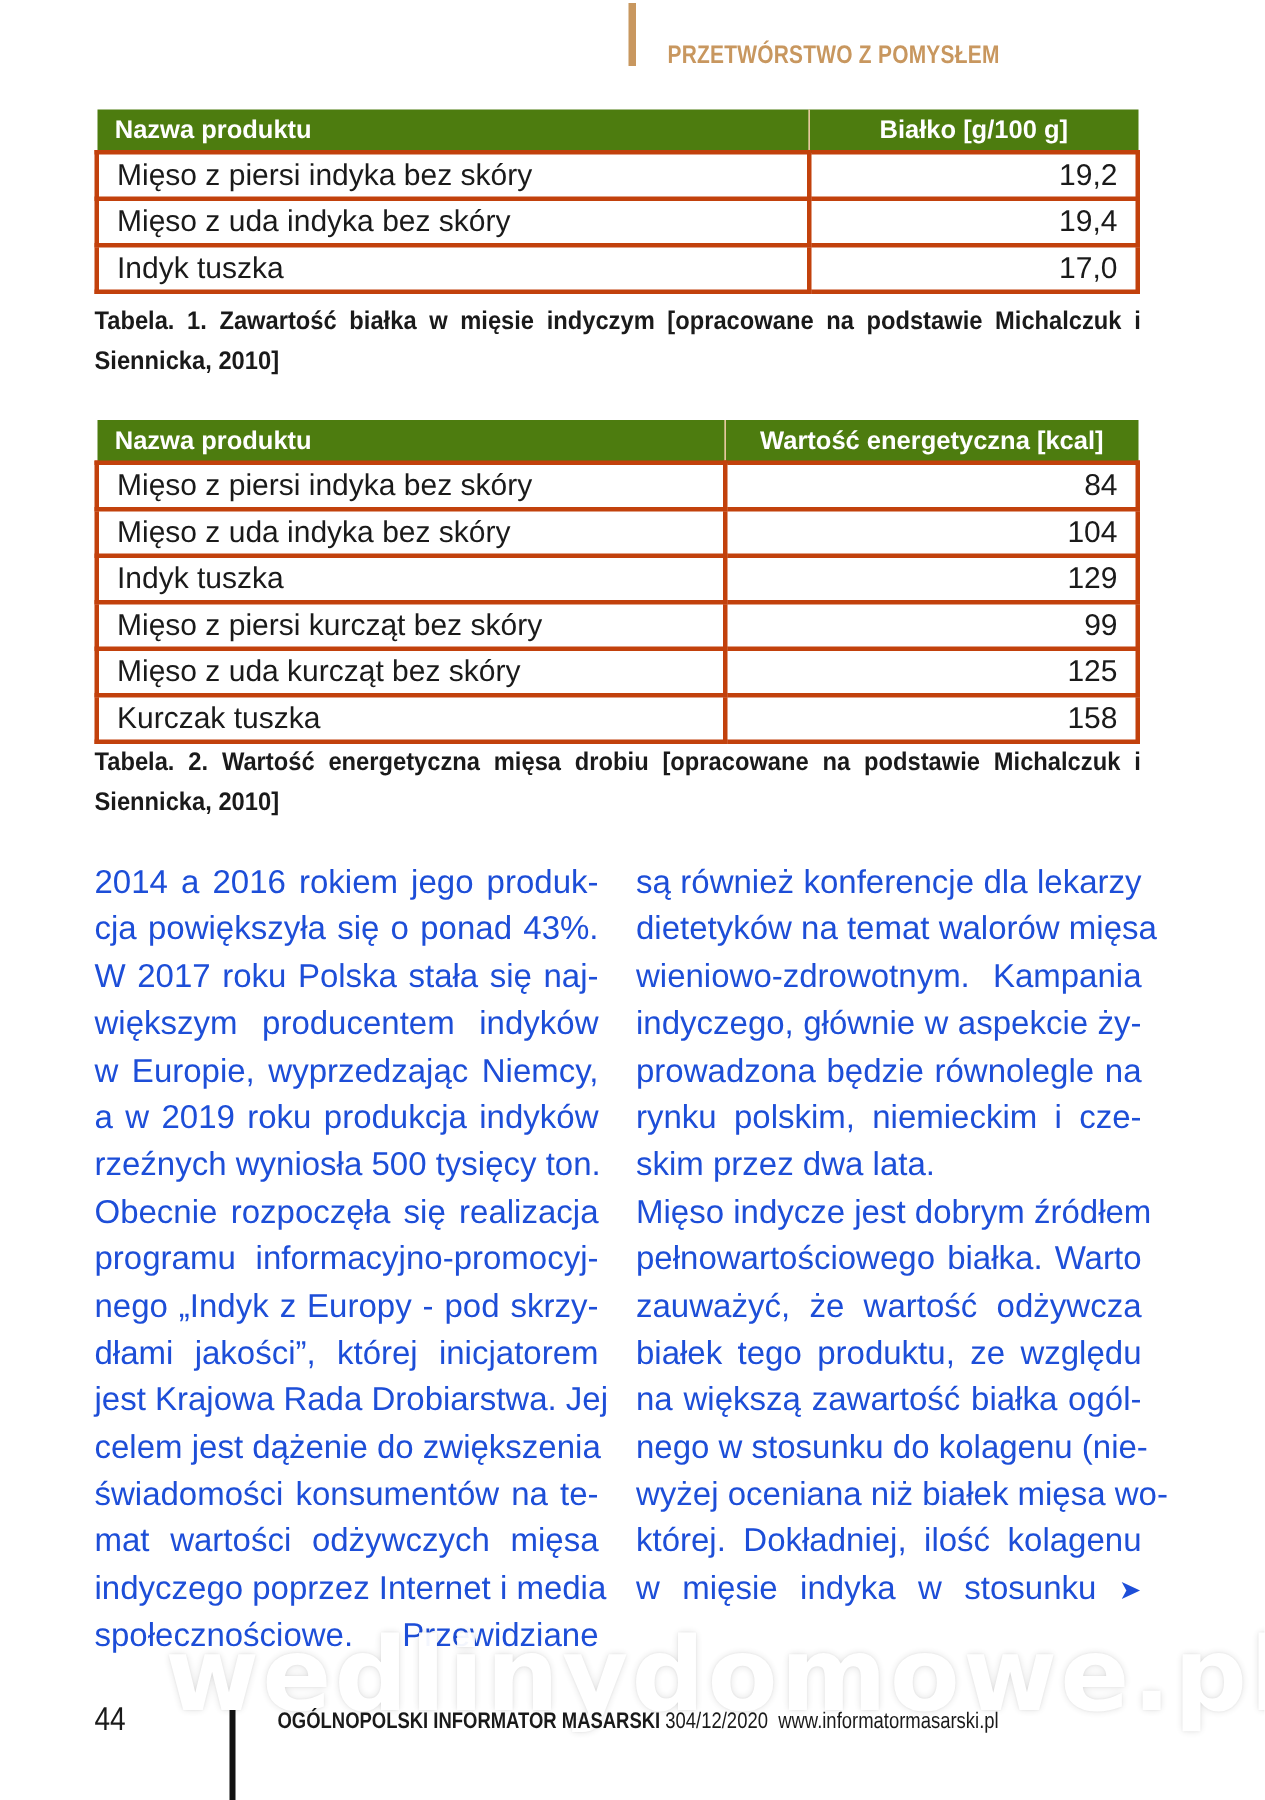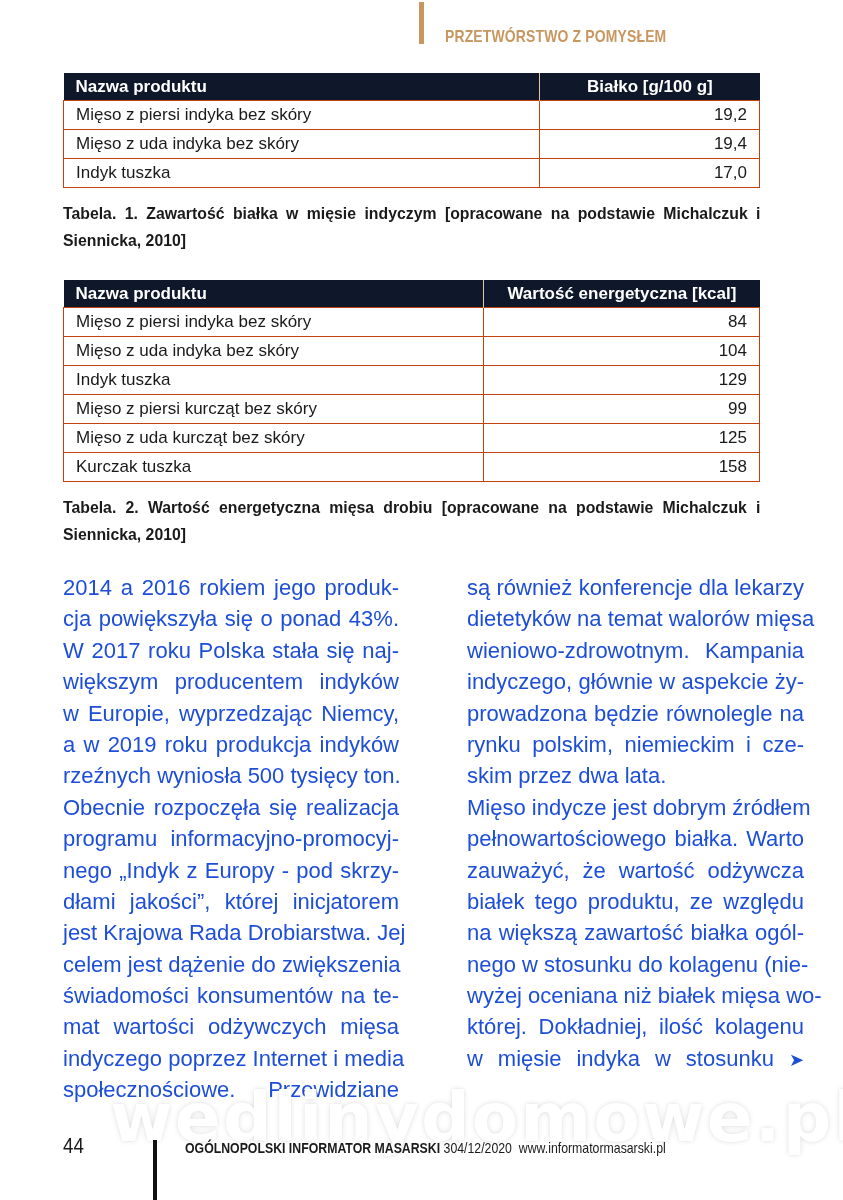--- a/index.html
+++ b/index.html
@@ -1,35 +1,35 @@
 <!DOCTYPE html>
 <html><head>
   <meta charset="utf-8">
   <style>
     html, body { margin:0; padding:0; }
     body { width:843px; height:1200px; background:#ffffff; position:relative; overflow:hidden; font-family:"Liberation Sans", sans-serif; color:#1a1a1a; }
     .header-bar { position:absolute; left:419px; top:2px; width:5px; height:42px; background:#c8975f; }
     .section-title { position:absolute; left:445px; top:27px; font-family:"Liberation Sans", sans-serif; font-weight:bold; font-size:17px; color:#c8975f; letter-spacing:0.2px; transform:scaleX(0.82); transform-origin:left center; white-space:nowrap; }
     table.dt { position:absolute; left:63px; border-collapse:collapse; font-size:17px; }
-    table.dt th { background:#0f172a; color:#ffffff; font-weight:bold; text-align:left; padding:0 12px; height:27px; font-size:17px; }
+    table.dt th { background:#4d7c0f; color:#ffffff; font-weight:bold; text-align:left; padding:0 12px; height:27px; font-size:17px; }
     table.dt th.num { text-align:center; border-left:1px solid #e8c69a; }
-    table.dt td { height:28px; padding:0 12px; border:1px solid #c2410c; font-size:17px; }
+    table.dt td { height:28px; padding:0 12px; border:3px solid #c2410c; font-size:20px; }
     table.dt td.num { text-align:right; }
     #t1 { top:73px; width:697px; }
     #t1 col.c1 { width:477px; } #t1 col.c2 { width:220px; }
     #t2 { top:280px; width:697px; }
     #t2 col.c1 { width:421px; } #t2 col.c2 { width:276px; }
     .caption { position:absolute; left:63px; width:697px; font-weight:bold; font-size:17px; line-height:27px; text-align:justify; transform:scaleX(0.93); transform-origin:left top; width:750px; }
     #cap1 { top:200px; }
     #cap2 { top:494px; }
     .col { position:absolute; top:572px; font-size:22px; line-height:31.4px; color:#1d4ed8; }
     .col .ln { display:block; text-align:justify; text-align-last:justify; white-space:nowrap; height:31.4px; }
     .col .ln.last { text-align-last:left; }
     #colL { left:63px; width:336px; }
-    #colR { left:424px; width:337px;margin-left:43px; }
+    #colR { left:424px; width:337px; }
     .arrow { font-size:18px; }
     .watermark { position:absolute; left:110px; top:1078px; font-family:"DejaVu Sans", sans-serif; font-weight:bold; font-size:68px; color:#ffffff; text-shadow:0 0 6px rgba(0,0,0,0.12), 0 0 2px rgba(0,0,0,0.08); letter-spacing:2px; opacity:0.95; white-space:nowrap; }
     .page-number { position:absolute; left:63px; top:1133px; font-size:22px; transform:scaleX(0.85); transform-origin:left top; }
     .footer-bar { position:absolute; left:153px; top:1140px; width:4px; height:60px; background:#111; }
     .footer-text { position:absolute; left:185px; top:1139px; font-size:15px; white-space:nowrap; transform:scaleX(0.82); transform-origin:left top; }
     .footer-text .mag { font-weight:bold; }
   </style>
 </head>
 <body>
 

